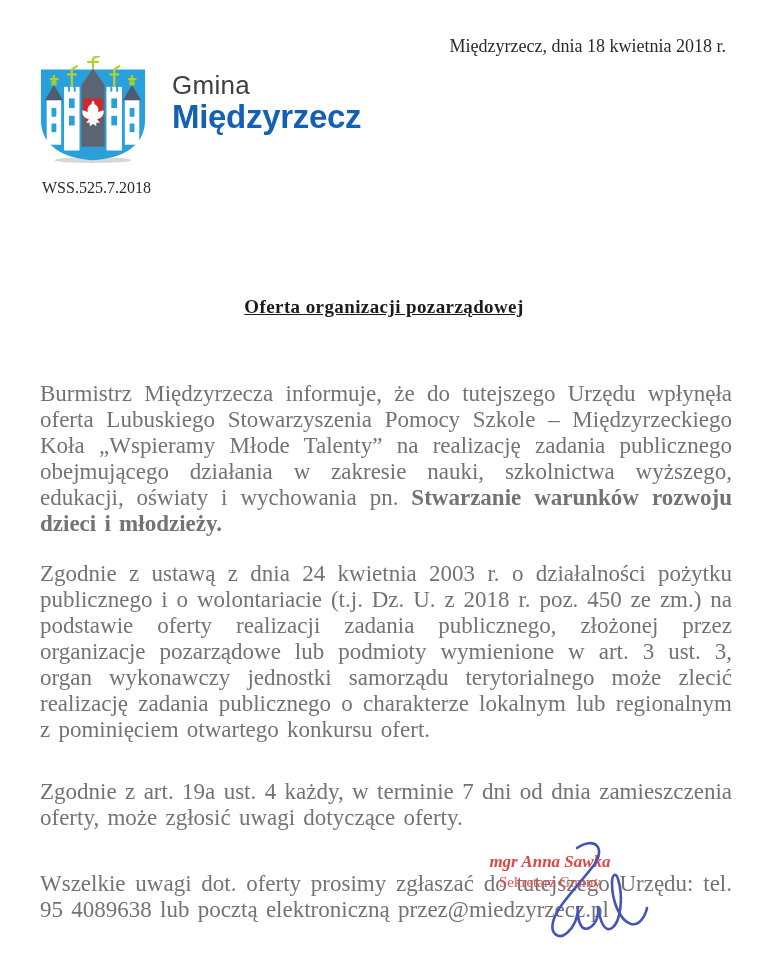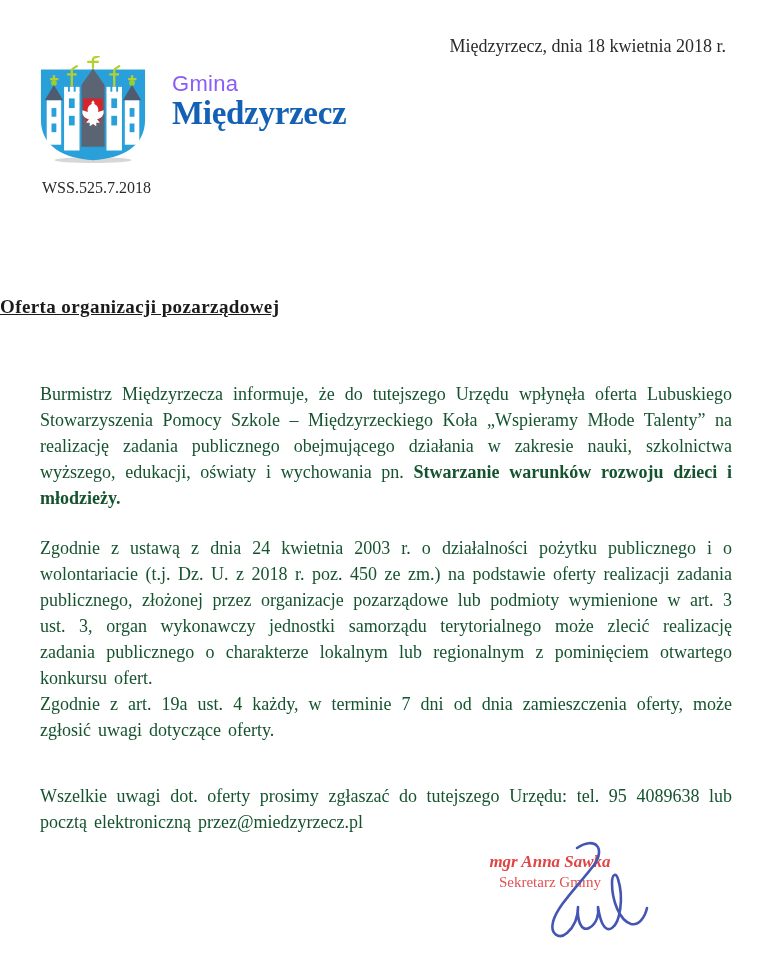--- a/index.html
+++ b/index.html
@@ -24,49 +24,49 @@
   .logo-block {
     position:absolute; top:56px; left:34px;
     display:flex; align-items:flex-start;
   }
   .crest { width:118px; height:108px; flex:0 0 auto; }
   .logo-text {
     margin-left:20px; margin-top:16px;
     font-family:"Liberation Sans", sans-serif;
     line-height:1.05;
   }
-  .logo-gmina { font-size:22px; font-weight:500; color:#8b5cf6; letter-spacing:0.3px; }
-  .logo-name  { font-size:33px; font-weight:700; color:#1360b5; letter-spacing:-0.3px; margin-top:1px;font-family:Liberation Serif, serif; }
+  .logo-gmina { font-size:26px; font-weight:500; color:#404040; letter-spacing:0.3px; }
+  .logo-name  { font-size:33px; font-weight:700; color:#1360b5; letter-spacing:-0.3px; margin-top:1px; }
 
   
   .ref-number {
     position:absolute; top:179px; left:42px;
     font-size:16px; color:#2a2a2a;
   }
 
   
   .doc-title {
     position:absolute; top:296px; left:0; width:100%;
-    text-align:left;
+    text-align:center;
     font-size:19px; font-weight:700;
     text-decoration:underline;
     color:#1b1b1b;
     letter-spacing:0.4px;
   }
 
   
   .body-text {
     position:absolute; top:381px; left:40px; width:692px;
-    font-size:18px; line-height:26px;
+    font-size:23px; line-height:26px;
     text-align:justify;
-    color:#14532d;
+    color:#737373;
     word-spacing:2.5px;
   }
   .body-text p.p1 { margin-bottom:24px; }
-  .body-text p.p2 { }
+  .body-text p.p2 { margin-bottom:36px; }
   .body-text p.p3 { margin-bottom:40px; }
   .bold-inline { font-weight:700; }
 
   
   .signature-block {
     position:absolute; left:445px; top:852px; width:210px;
     text-align:center; line-height:1.2;
   }
   .sig-authority {
     font-size:17px; font-weight:700; letter-spacing:1px;

